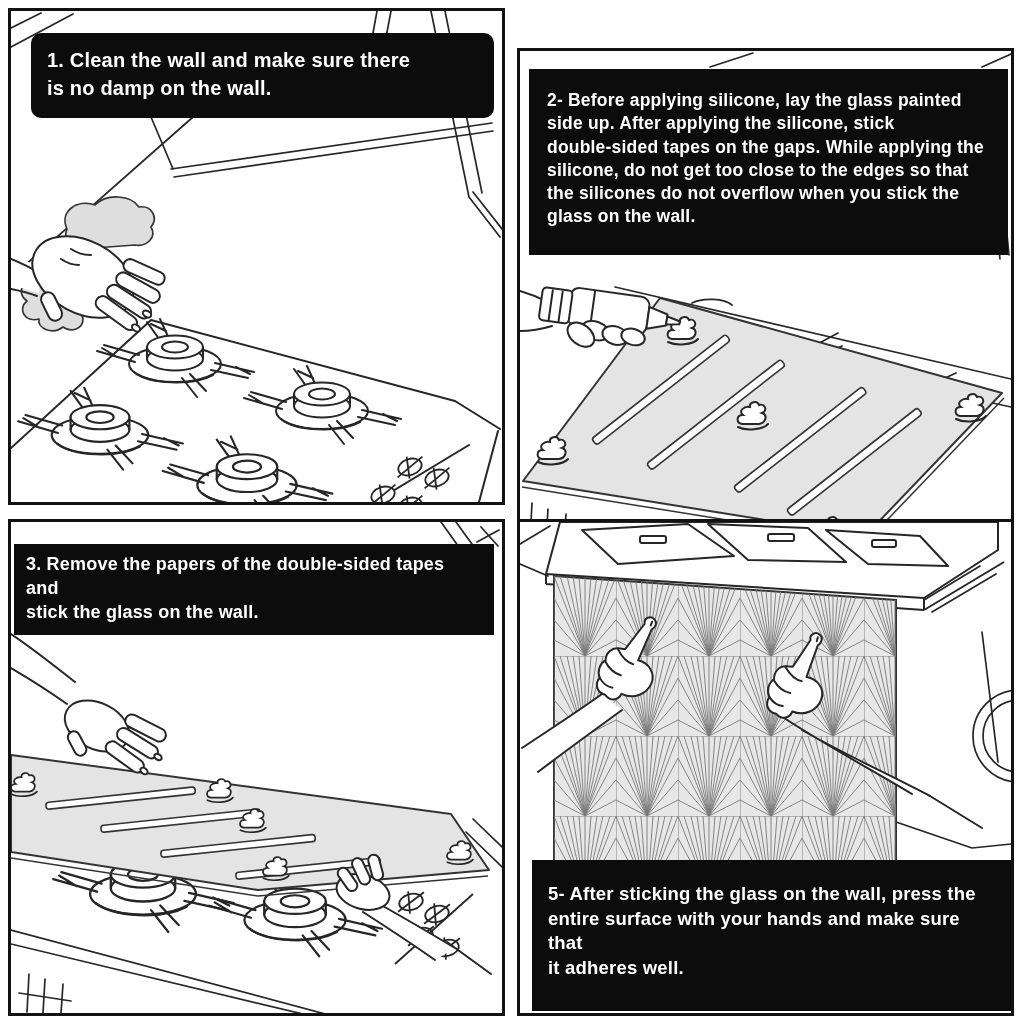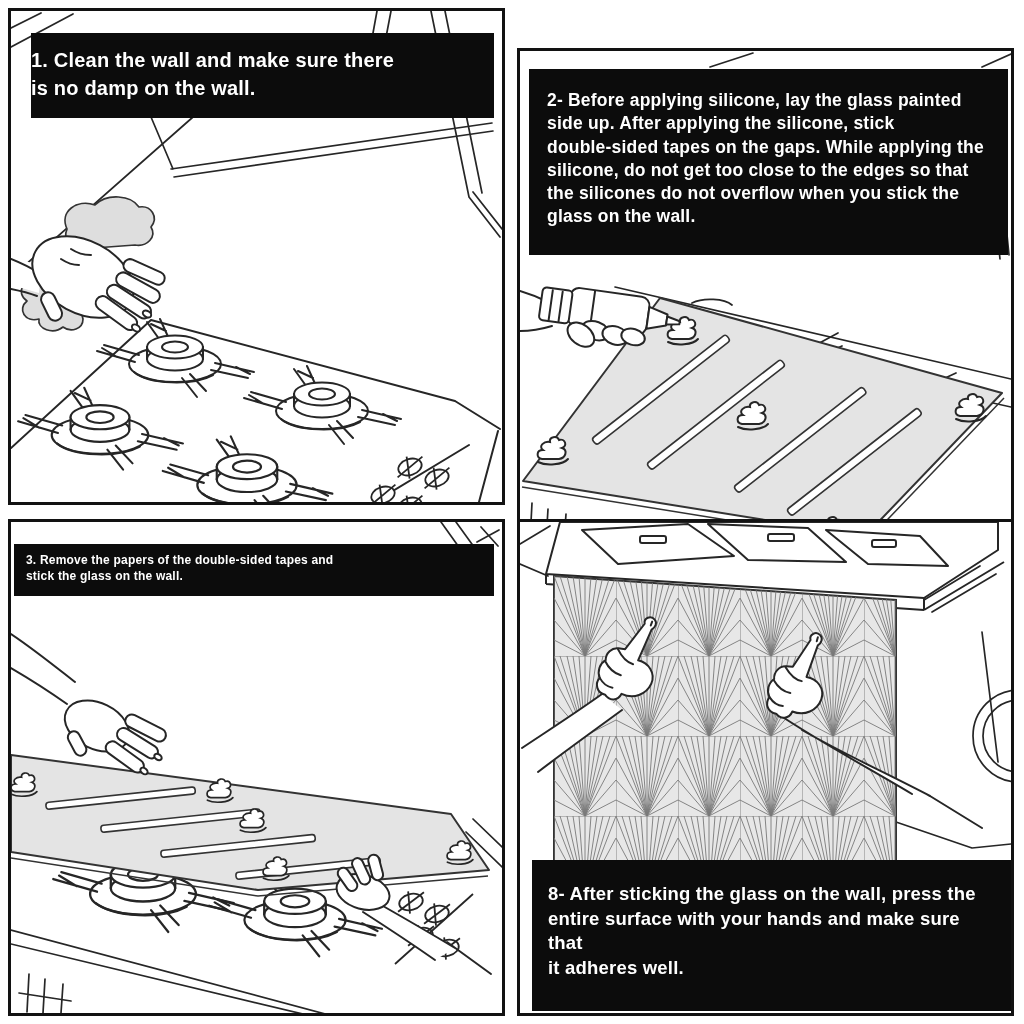--- a/index.html
+++ b/index.html
@@ -6,23 +6,23 @@
   .stage{position:relative;width:1024px;height:1024px;background:#ffffff;overflow:hidden;
          font-family:"Liberation Sans", sans-serif;}
   .panel{position:absolute;width:497px;height:497px;background:#fff;border:3px solid #121212;box-sizing:border-box;}
   #panel1{left:8px;top:8px;}
   #panel2{left:517px;top:8px;margin-top:40px;}
   #panel3{left:8px;top:519px;}
   #panel4{left:517px;top:519px;}
   .illu{position:absolute;left:0;top:0;width:491px;height:491px;display:block;}
   .caption{position:absolute;z-index:3;background:#0c0c0c;color:#ffffff;font-weight:bold;
            white-space:pre-line;letter-spacing:.2px;}
-  #cap1{left:20px;top:22px;right:8px;font-size:20px;line-height:1.38;padding:14px 0 16px;}
+  #cap1{left:20px;top:22px;right:8px;font-size:20px;line-height:1.38;padding:14px 16px 16px;border-radius:10px;}
   #cap2{left:9px;top:18px;right:3px;font-size:17.5px;line-height:1.33;padding:20px 18px 26px;}
-  #cap3{left:3px;top:22px;right:8px;font-size:12px;line-height:1.32;padding:9px 12px 11px;}
+  #cap3{left:3px;top:22px;right:8px;font-size:18px;line-height:1.32;padding:9px 12px 11px;}
   #cap4{left:12px;right:0;bottom:2px;font-size:18.5px;line-height:1.34;padding:22px 16px 30px;}
 </style>
 </head>
 <body>
 
 <div class="stage">
 
   <svg width="0" height="0" style="position:absolute" aria-hidden="true">
     <defs>
       <g id="burner" stroke="#262626" stroke-width="2" stroke-linecap="round" fill="#fff">
@@ -235,18 +235,18 @@
         <path fill="#fff" stroke="none" d="M82,172 L2,226 L18,250 L102,188 Z"></path>
         <path fill="none" d="M82,172 C54,192 26,210 2,226 M102,188 C72,210 44,230 18,250"></path>
         <use href="#pointhand" transform="translate(128,104) rotate(34)"></use>
       </g>
       <g stroke="#262626" stroke-width="2" stroke-linecap="round">
         <path fill="#fff" stroke="none" d="M282,208 L410,274 L392,272 L258,192 Z"></path>
         <path fill="none" d="M282,208 C320,230 372,254 410,274 M258,192 C300,220 352,248 392,272 M410,274 L462,306"></path>
         <use href="#pointhand" transform="translate(294,120) rotate(30)"></use>
       </g>
     </svg>
-    <div class="caption" id="cap4">8- After sticking the glass on the wall, press the
+    <div class="caption" id="cap4">5- After sticking the glass on the wall, press the
 entire surface with your hands and make sure that
 it adheres well.</div>
   </div>
 
 </div>
 
 </body></html>

